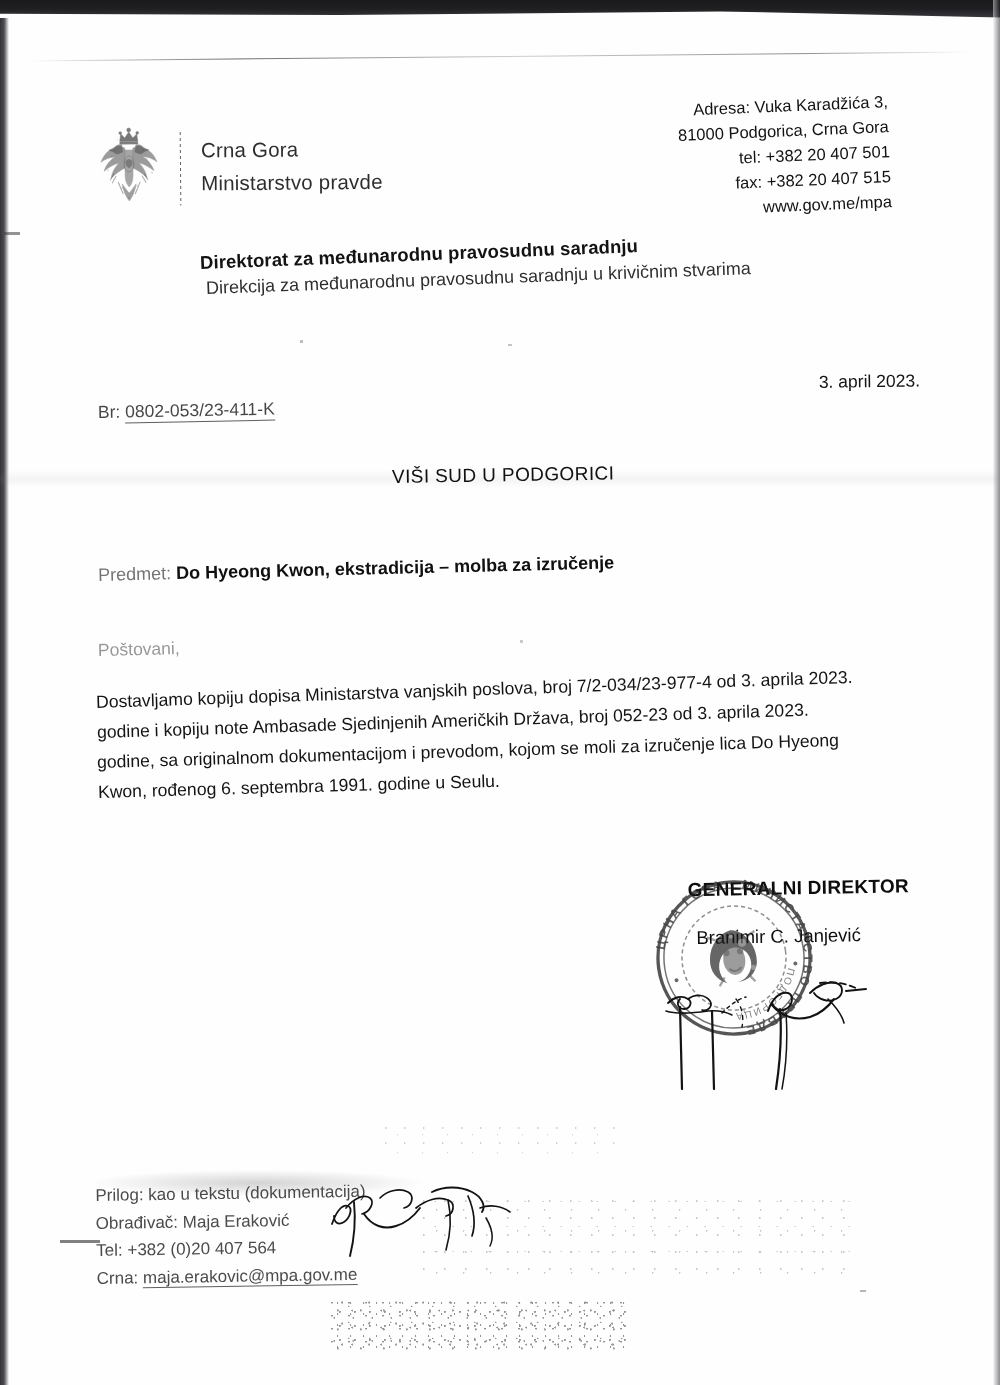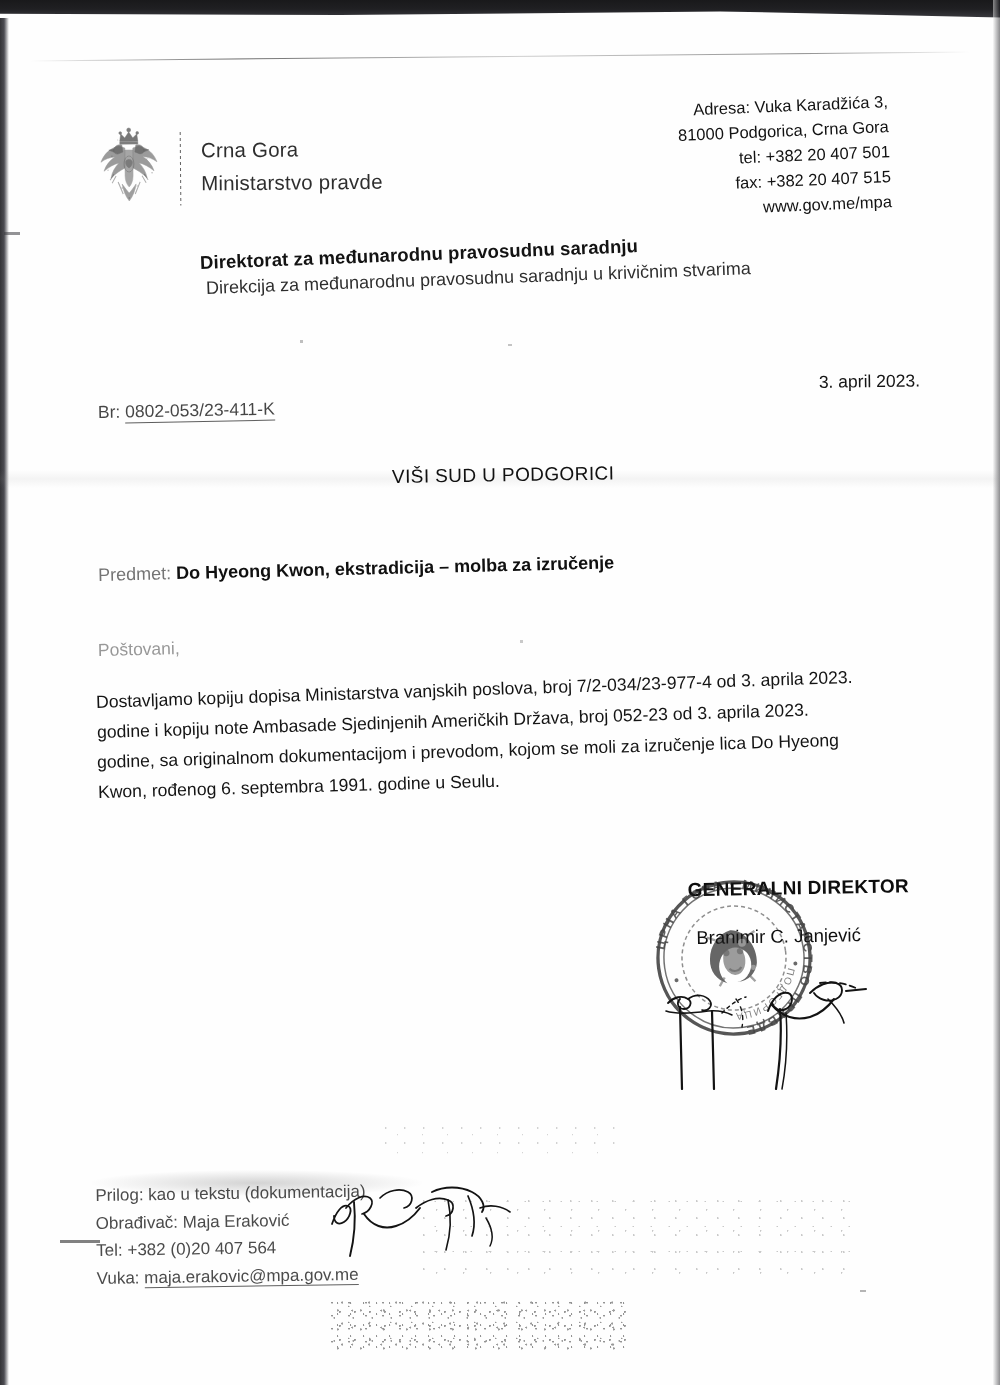--- a/index.html
+++ b/index.html
@@ -524,21 +524,21 @@
     </div>
 
     <div class="footer">
       <div class="footer-line">Prilog: kao u tekstu (dokumentacija)</div>
       <div class="footer-line">
         <span>Obrađivač:</span>
         <span>Maja Eraković</span>
       </div>
       <div class="footer-line">Tel: +382 (0)20 407 564</div>
       <div class="footer-line">
-        <span>Vuka:</span>
+        <span>Crna:</span>
         <span class="footer-email-value">maja.erakovic@mpa.gov.me</span>
       </div>
     </div>
 
     <div class="footer-handsign">
       <svg viewBox="0 0 200 90" xmlns="http://www.w3.org/2000/svg">
         <g fill="none" stroke="#131313" stroke-linecap="round" stroke-linejoin="round">
           <path d="M12 46 C16 34 22 26 28 28 C33 30 30 40 24 44
                    C18 48 14 44 14 38" stroke-width="1.8"></path>
           <path d="M26 30 C34 20 44 16 50 20 C55 24 50 34 42 36" stroke-width="1.7"></path>

